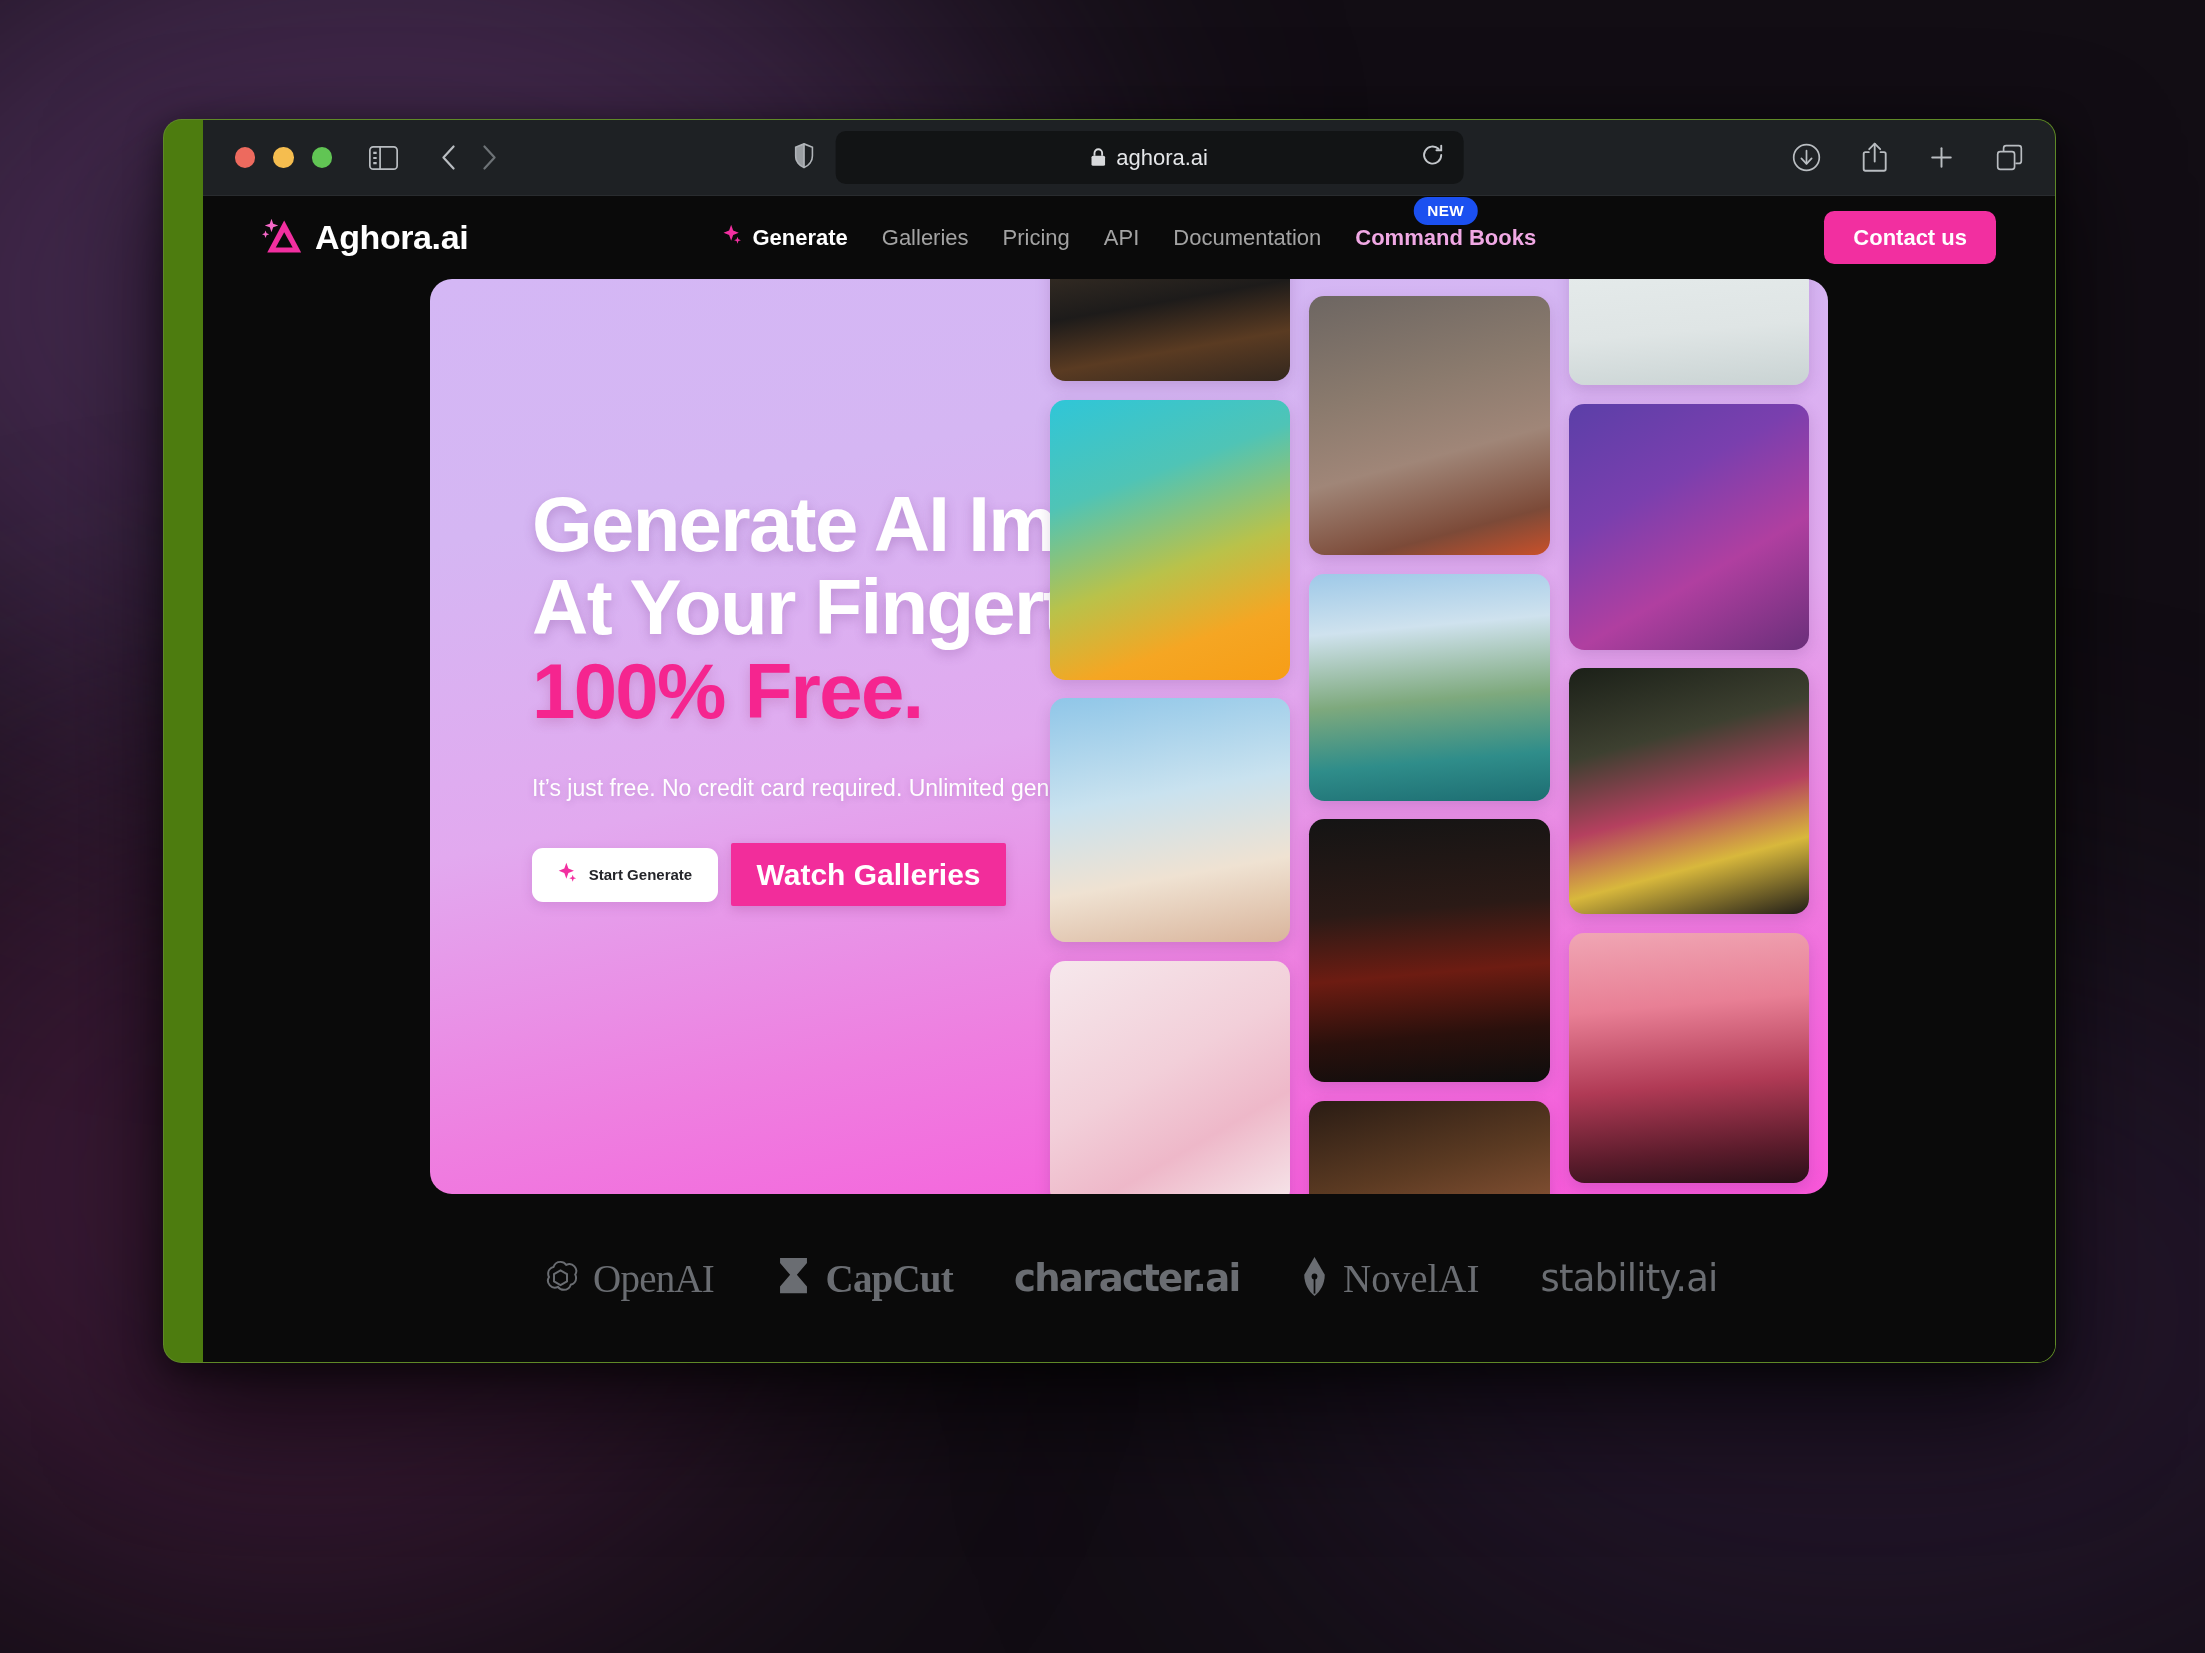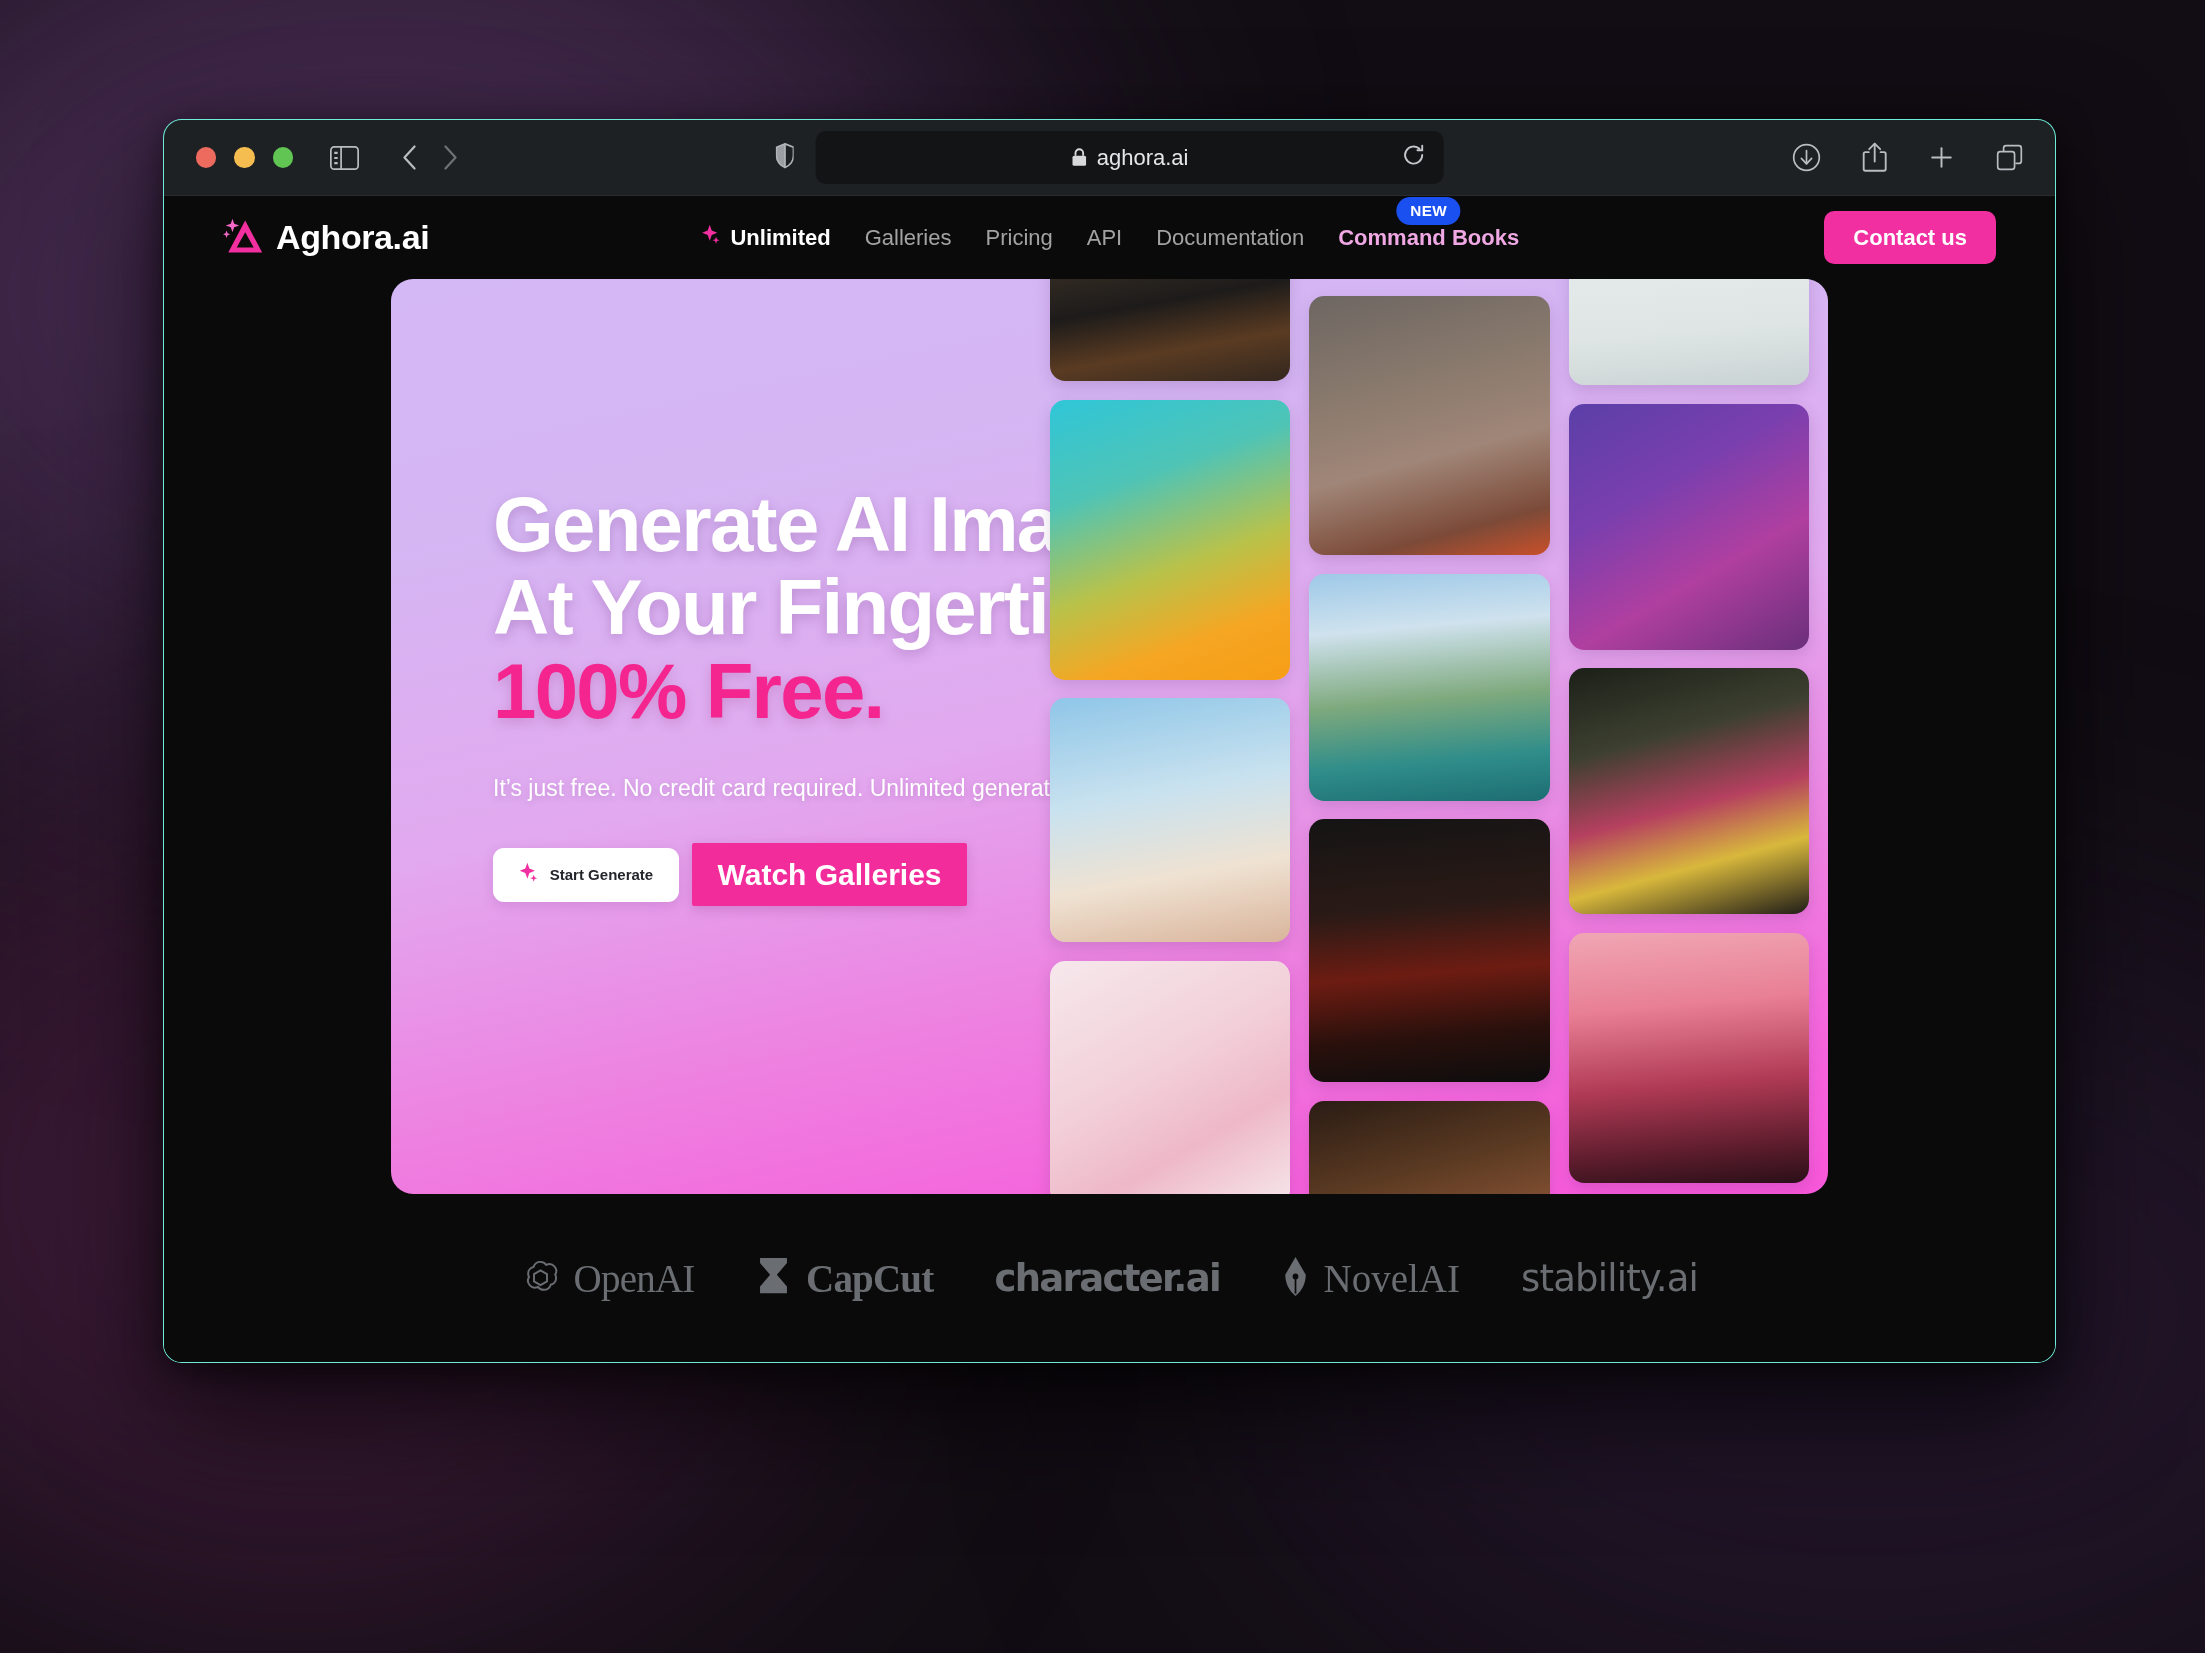--- a/index.html
+++ b/index.html
@@ -11,24 +11,25 @@
   }
   
   .bg-glow-a, .bg-glow-b, .bg-glow-c { position:absolute; border-radius:50%; filter:blur(170px); pointer-events:none; }
   .bg-glow-a { width:1272px; height:933px; left:-254px; top:-170px; background:rgba(104,62,120,.55); }
   .bg-glow-b { width:1018px; height:848px; left:-212px; top:763px; background:rgba(120,45,105,.38); }
   .bg-glow-c { width:1187px; height:763px; right:-254px; top:933px; background:rgba(70,40,90,.30); }
 
   
   .browser {
     position:absolute; left:163px; top:119px; width:1893px; height:1244px;
-    background:#5eead4; border-radius:18.7px;
+    background:#4d7c0f; border-radius:18.7px;
     border:0.8px solid rgba(255,255,255,.10);
     box-shadow:0 51px 119px rgba(0,0,0,.65), 0 8.5px 34px rgba(0,0,0,.5);
     overflow:hidden;
+    padding-left:39px;
   }
   .chrome {
     height:76px; background:#1e2124; display:flex; align-items:center;
     padding:0 32px; position:relative;
     border-bottom:0.8px solid rgba(255,255,255,.05);
   }
   .traffic { display:flex; gap:18px; align-items:center; }
   .dot { width:20.4px; height:20.4px; border-radius:50%; }
   .dot.red { background:#ed6a5e; }
   .dot.yellow { background:#f5bd4f; }
@@ -263,21 +264,21 @@
       </div>
 
       <nav class="navlinks">
         <a class="navlink active">
           <span>
             <svg width="20.4" height="22" viewBox="0 0 24 26">
               <path d="M11 1 L13.4 7.8 L20 10.4 L13.4 13 L11 19.8 L8.6 13 L2 10.4 L8.6 7.8 Z" fill="#f22fa0"></path>
               <path d="M18.5 15 L19.6 18 L22.6 19.1 L19.6 20.2 L18.5 23.2 L17.4 20.2 L14.4 19.1 L17.4 18 Z" fill="#f22fa0"></path>
             </svg>
           </span>
-          <span>Unlimited</span>
+          <span>Generate</span>
         </a>
         <a class="navlink">Galleries</a>
         <a class="navlink">Pricing</a>
         <a class="navlink">API</a>
         <a class="navlink">Documentation</a>
         <a class="navlink pink">
           <span class="badge-new">NEW</span>
           <span>Command Books</span>
         </a>
       </nav>

